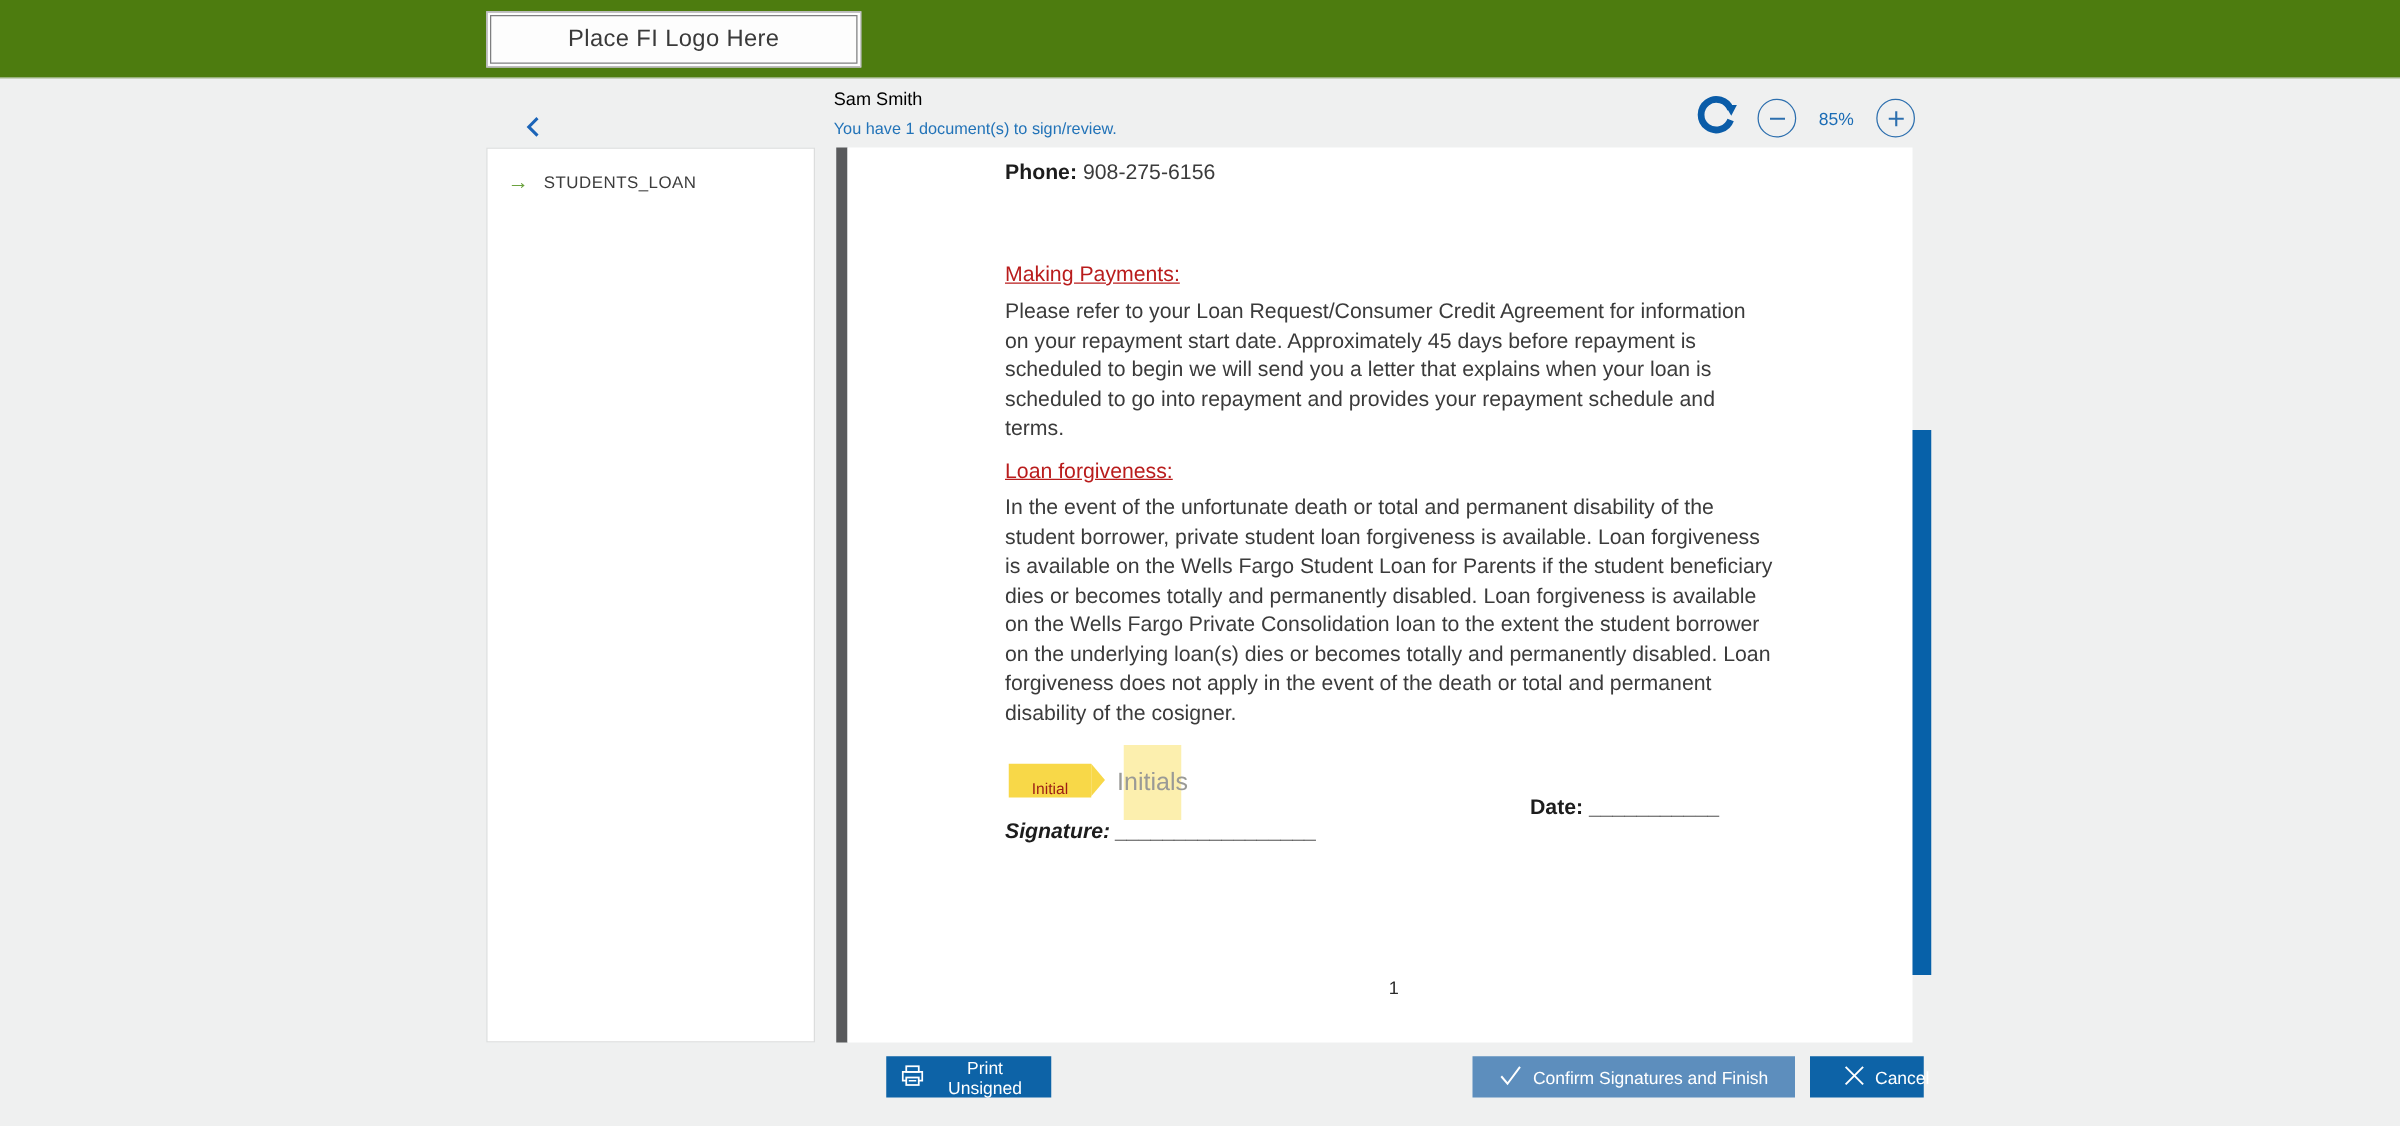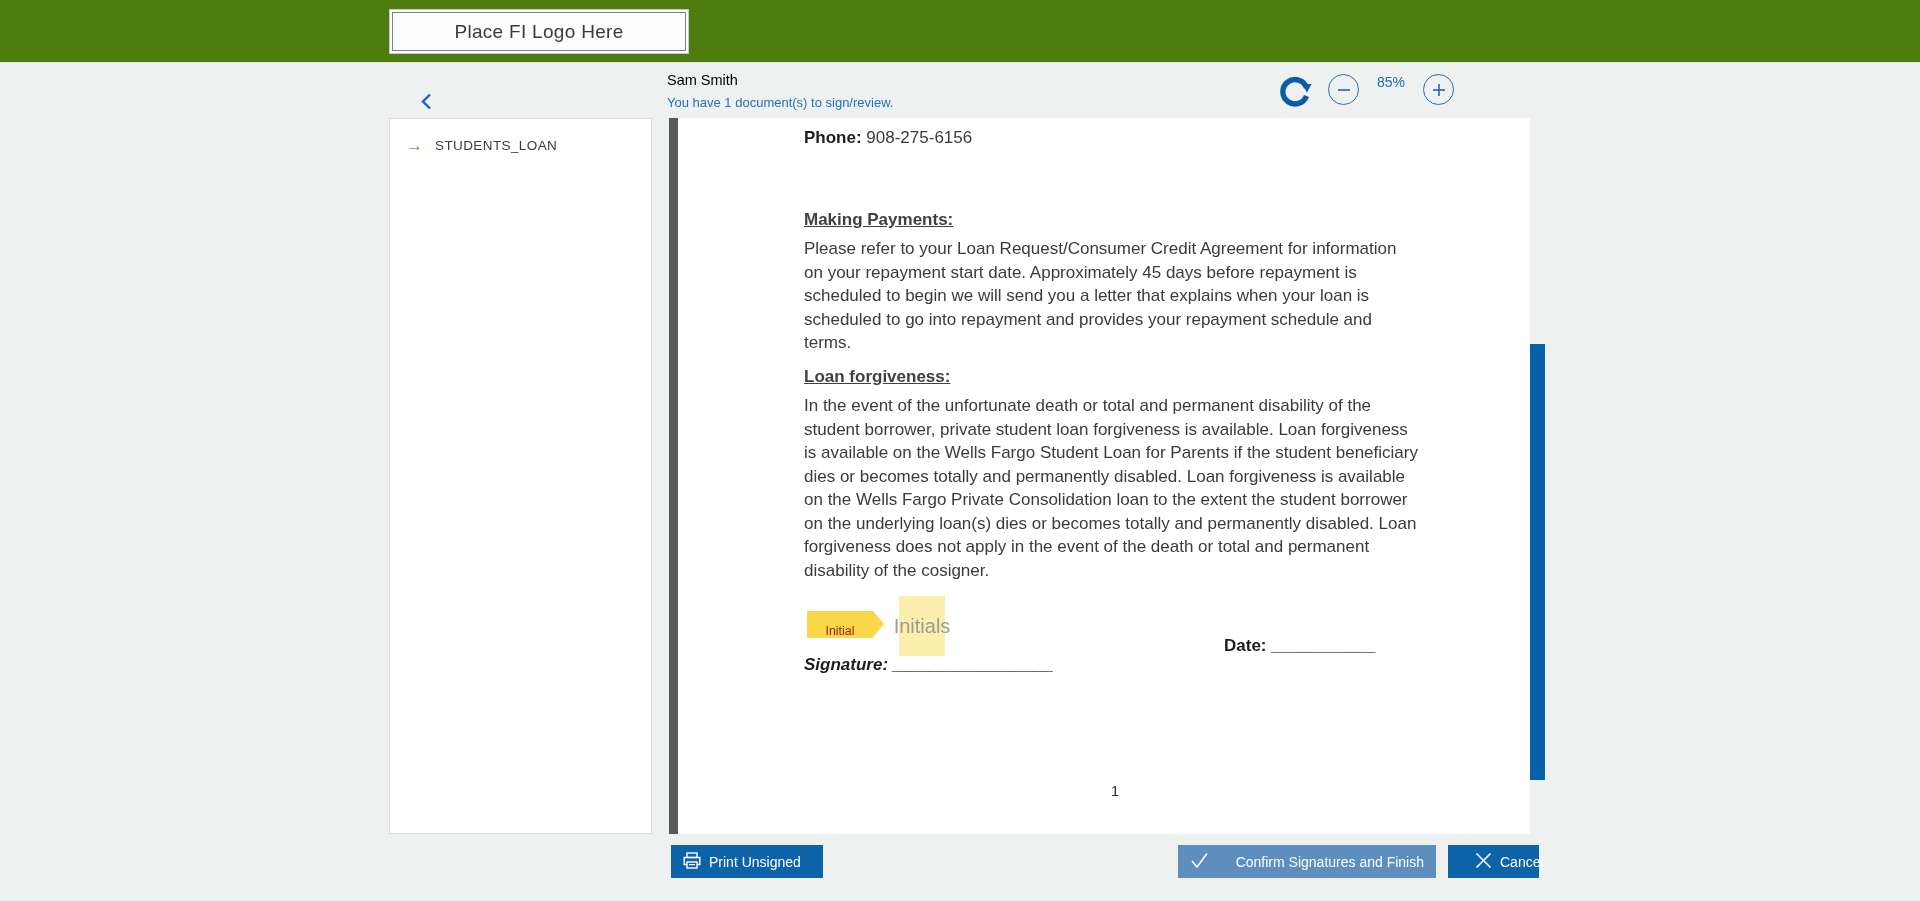--- a/index.html
+++ b/index.html
@@ -15,43 +15,43 @@
     font-size:19px; color:#3a3a3a; letter-spacing:0.3px; }
 
   
   .doc-back { position:absolute; left:391px; top:93px; display:flex; align-items:center;
     gap:7px; cursor:pointer;flex-direction:column; }
   .doc-back .label { font-size:13px; font-weight:bold; color:#2b2b2b; }
   .user-info { position:absolute; left:667px; top:72px; }
   .user-name { font-size:14.5px; color:#000000; }
   .user-msg { font-size:13px; color:#2273b8; margin-top:7px; }
 
-  .zoom-controls { position:absolute; left:1277px; top:74px; display:flex;
-    align-items:flex-start; gap:15px; }
+  .zoom-controls { position:absolute; left:1355px; top:74px; display:flex;
+    align-items:center; gap:15px; }
   .circle-btn { width:31px; height:31px; border-radius:50%; border:1.6px solid #2d6fae;
     display:flex; align-items:center; justify-content:center; background:transparent; cursor:pointer; }
   .zoom-pct { font-size:14px; color:#1b6cb5; min-width:34px; text-align:center; }
 
   
   .sidebar { position:absolute; left:389px; top:118px; width:263px; height:716px;
     background:#ffffff; border:1px solid #dcdddd; }
   .sidebar-item { display:flex; align-items:center; gap:12px; padding:18px 0 0 16px;
     cursor:pointer; }
   .arrow-green { color:#6ba23f; font-size:17px; line-height:1; }
   .sidebar-item .label { font-size:13.5px; color:#3c3c3c; letter-spacing:0.4px; }
 
   
   .doc-strip { position:absolute; left:669px; top:118px; width:9px; height:716px;
     background:#595a5c; }
   .page { position:absolute; left:678px; top:118px; width:852px; height:716px;
     background:#ffffff; }
   .page .abs { position:absolute; }
   .doc-text { color:#3b3b3b; font-size:17px; line-height:23.5px; }
   .doc-bold { font-weight:bold; color:#1d1d1d; }
-  .doc-heading { font-weight:bold; text-decoration:underline; color:#404040; font-size:17px; }
+  .doc-heading { font-weight:normal; text-decoration:underline; color:#b91c1c; font-size:17px; }
 
   .initial-tag { position:absolute; left:129px; top:493px; width:66px; height:27px;
     background:#f8d848; display:flex; align-items:flex-end; justify-content:center;
     cursor:pointer; z-index:3; }
   .initial-tag .txt { font-size:12.5px; color:#9b1c15; }
   .initial-tag::after { content:""; position:absolute; left:66px; top:0;
     border-top:13.5px solid transparent; border-bottom:13.5px solid transparent;
     border-left:11px solid #f8d848; }
   .initials-box { position:absolute; left:221px; top:478px; width:46px; height:60px;
     background:rgba(251,236,160,0.85); display:flex; align-items:center; justify-content:center;
@@ -59,22 +59,22 @@
   .initials-box .txt { font-size:20px; color:#9a9a96; }
 
   .scroll-thumb { position:absolute; left:1530px; top:344px; width:15px; height:436px;
     background:#0761a9; cursor:grab; }
 
   
   .btn { position:absolute; top:845px; height:33px; display:flex; align-items:center;
     gap:8px; padding:0 12px; color:#ffffff; font-size:14px; cursor:pointer; border:none; }
   .btn-dark { background:#0d63a7; }
   .btn-steel { background:#5d8ebd; }
-  .btn-print { left:671px; width:152px; }
-  .btn-confirm { left:1178px; width:258px; justify-content:space-between; }
+  .btn-print { left:709px; width:132px; }
+  .btn-confirm { left:1178px; width:258px; justify-content:center; }
   .btn-cancel { left:1448px; width:91px;padding-left:27px; }
 </style>
 </head>
 <body>
 
 <div class="topbar">
   <div class="logo-box">
     <span>Place FI Logo Here</span>
   </div>
 </div>

